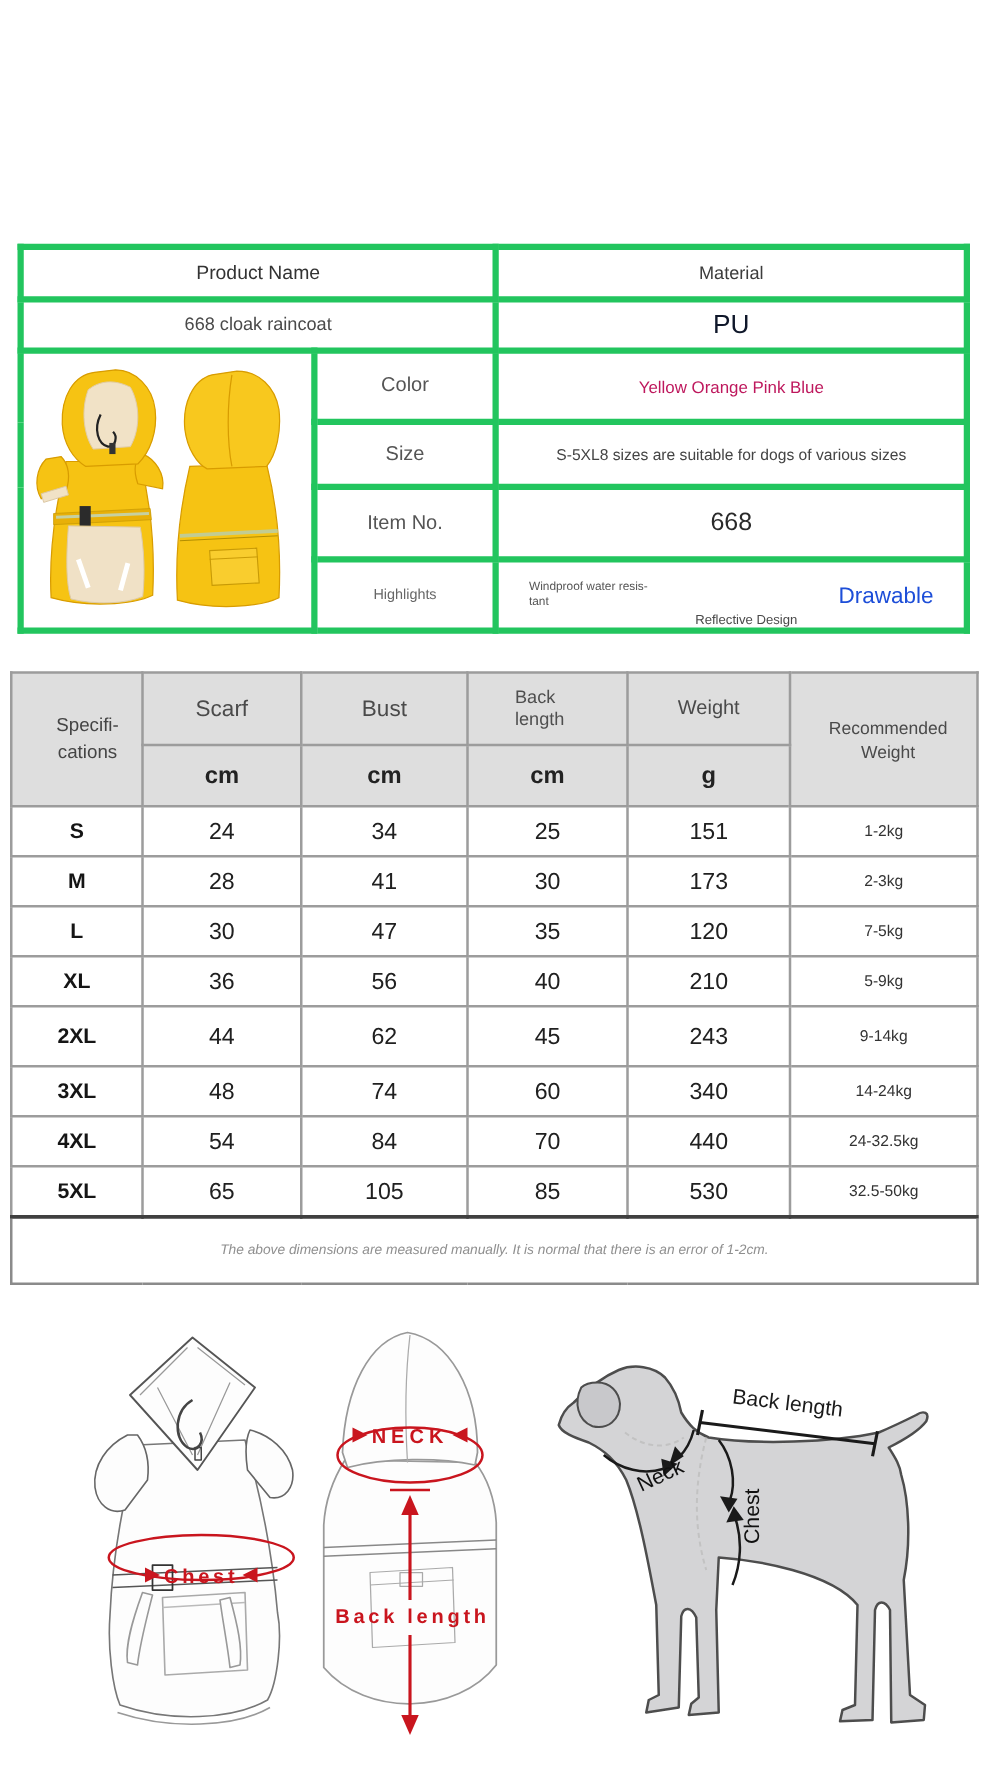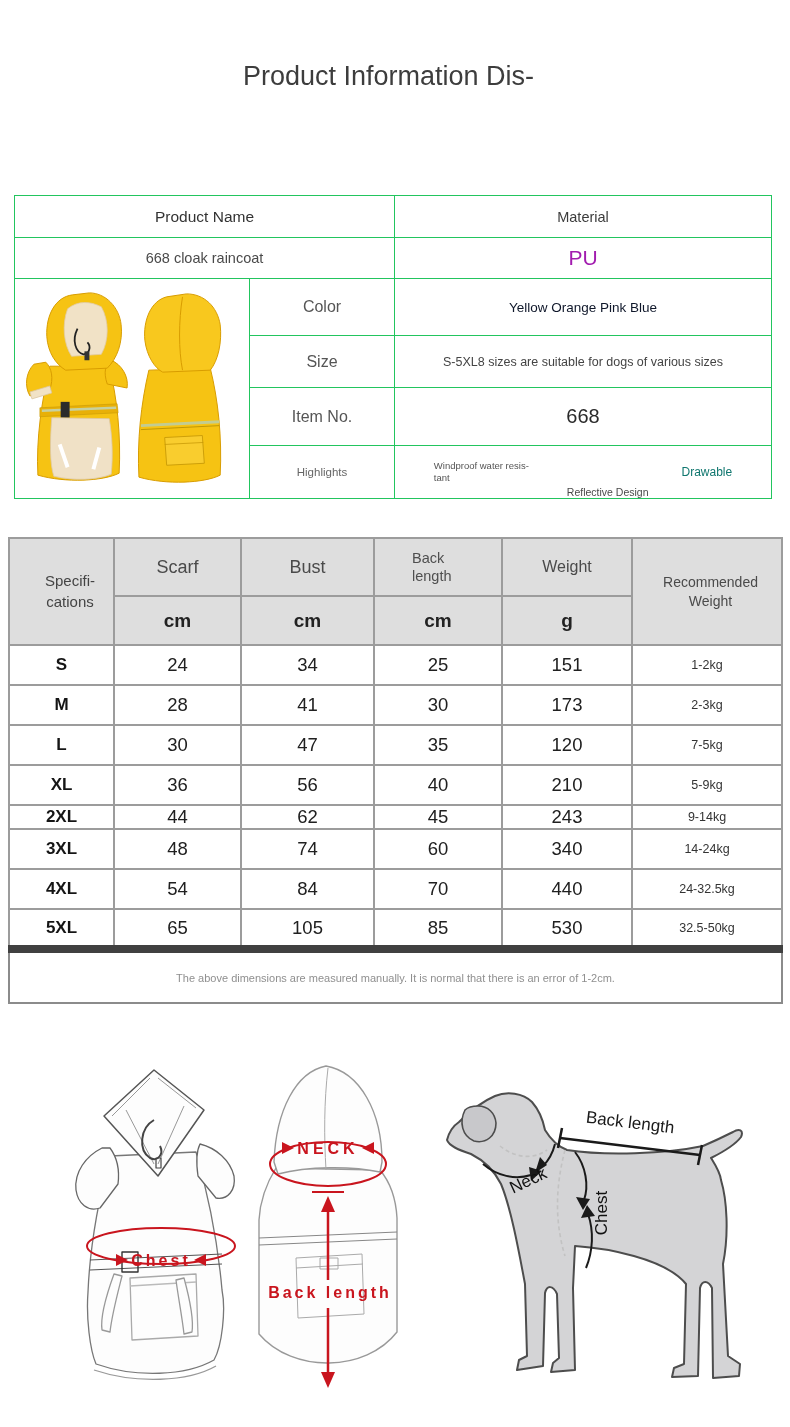--- a/index.html
+++ b/index.html
@@ -7,65 +7,64 @@
   body { font-family:"Liberation Sans", sans-serif; width:790px; height:1427px; position:relative; overflow:hidden; color:#333; }
 
   
   .title-block { position:absolute; left:243px; top:58px; width:302px; }
   .title-line { display:block; font-size:27px; line-height:36px; font-weight:400; color:#3d3d3d; }
   .subtitle { margin-top:9px; text-align:center; font-size:16.5px; letter-spacing:0.8px; color:#b9b9b9; font-weight:400; }
 
   
   table { border-collapse:collapse; table-layout:fixed; }
   .info-table { position:absolute; left:14px; top:195px; width:757px; background:#fff; }
-  .info-table td { border:1px solid #22c55e; text-align:center; vertical-align:middle; overflow:hidden; }
+  .info-table td { border:5px solid #22c55e; text-align:center; vertical-align:middle; overflow:hidden; }
   .cell-prodname { font-size:15.5px; color:#333; }
   .cell-material { font-size:14.5px; color:#3c3c3c; }
   .cell-prodval  { font-size:14.5px; color:#4a4a4a; }
-  .cell-pu       { font-size:21px; color:#a21caf; }
+  .cell-pu       { font-size:21px; color:#0f172a; }
   .info-label    { font-size:16px; color:#555; }
   .info-label-sm { font-size:11.5px; color:#666; }
-  .info-value    { font-size:13.5px; color:#0f172a; }
+  .info-value    { font-size:13.5px; color:#be185d; }
   .info-value-sm { font-size:12.5px; color:#444; }
   .cell-itemno   { font-size:20px; color:#2a2a2a; }
   .img-cell { padding:0; }
   .hl-cell { vertical-align:middle; }
   .hl-wrap { display:flex; align-items:center; justify-content:center; gap:33px; padding:0 8px; }
   .hl-1 { font-size:9.5px; color:#555; width:100px; text-align:left; line-height:1.3; }
   .hl-2 { font-size:10.5px; color:#4a4a4a; white-space:nowrap;margin-top:40px; }
-  .hl-3 { font-size:12px; color:#0f766e; white-space:nowrap; }
+  .hl-3 { font-size:18px; color:#1d4ed8; white-space:nowrap; }
 
   
   .size-table { position:absolute; left:8px; top:537px; width:773px; border:2px solid #8b8b8b; }
   .size-table td { border:2px solid #9c9c9c; text-align:center; vertical-align:middle; background:#fff; }
   .size-table td.hd { background:#dedede; }
   .hd-spec { font-size:15px; color:#444; text-align:left; padding-left:17px; line-height:1.35; }
   .hd-col  { font-size:18px; color:#4a4a4a; }
   .hd-col-sm { font-size:14.5px; color:#4f4f4f; }
   .hd-col-sm span { display:inline-block; width:52px; text-align:left; line-height:1.25; }
   .hd-rec  { font-size:14px; color:#4a4a4a; text-align:left; padding-left:13px; padding-right:6px; line-height:1.3; }
   .hd-unit { font-size:19px; font-weight:bold; color:#222; }
   .sz  { font-size:17px; font-weight:bold; color:#151515; }
   .val { font-size:18.5px; color:#202020; }
   .rec { font-size:12.5px; color:#333; }
-  .note-row td { border:none; border-top:8px solid #404040; height:54px; font-size:11px; color:#8f8f8f; }
+  .note-row td { border:none; border-top:3px solid #404040; height:54px; font-size:11px; color:#8f8f8f;font-style:italic; }
 
   
   .fig { position:absolute; }
   .fig-front { left:66px;  top:1064px; width:185px; height:320px; }
   .fig-back  { left:248px; top:1062px; width:160px; height:330px; }
   .fig-dog   { left:445px; top:1088px; width:300px; height:305px; }
   svg text { font-family:"Liberation Sans", sans-serif; }
 </style>
 </head>
 <body>
 
 <div class="title-block">
   <h1 style="font-weight:400;">
-    <span class="title-line">Product Information Dis-</span>
   </h1>
 </div>
 
 <table class="info-table">
   <colgroup>
       <col style="width:235px">
       <col style="width:145px">
       <col style="width:377px">
     </colgroup>
   <tbody>
@@ -183,21 +182,21 @@
     <td class="rec">7-5kg</td>
   </tr>
   <tr style="height:40px">
     <td class="sz">XL</td>
     <td class="val">36</td>
     <td class="val">56</td>
     <td class="val">40</td>
     <td class="val">210</td>
     <td class="rec">5-9kg</td>
   </tr>
-  <tr style="height:24px">
+  <tr style="height:48px">
     <td class="sz">2XL</td>
     <td class="val">44</td>
     <td class="val">62</td>
     <td class="val">45</td>
     <td class="val">243</td>
     <td class="rec">9-14kg</td>
   </tr>
   <tr style="height:40px">
     <td class="sz">3XL</td>
     <td class="val">48</td>

